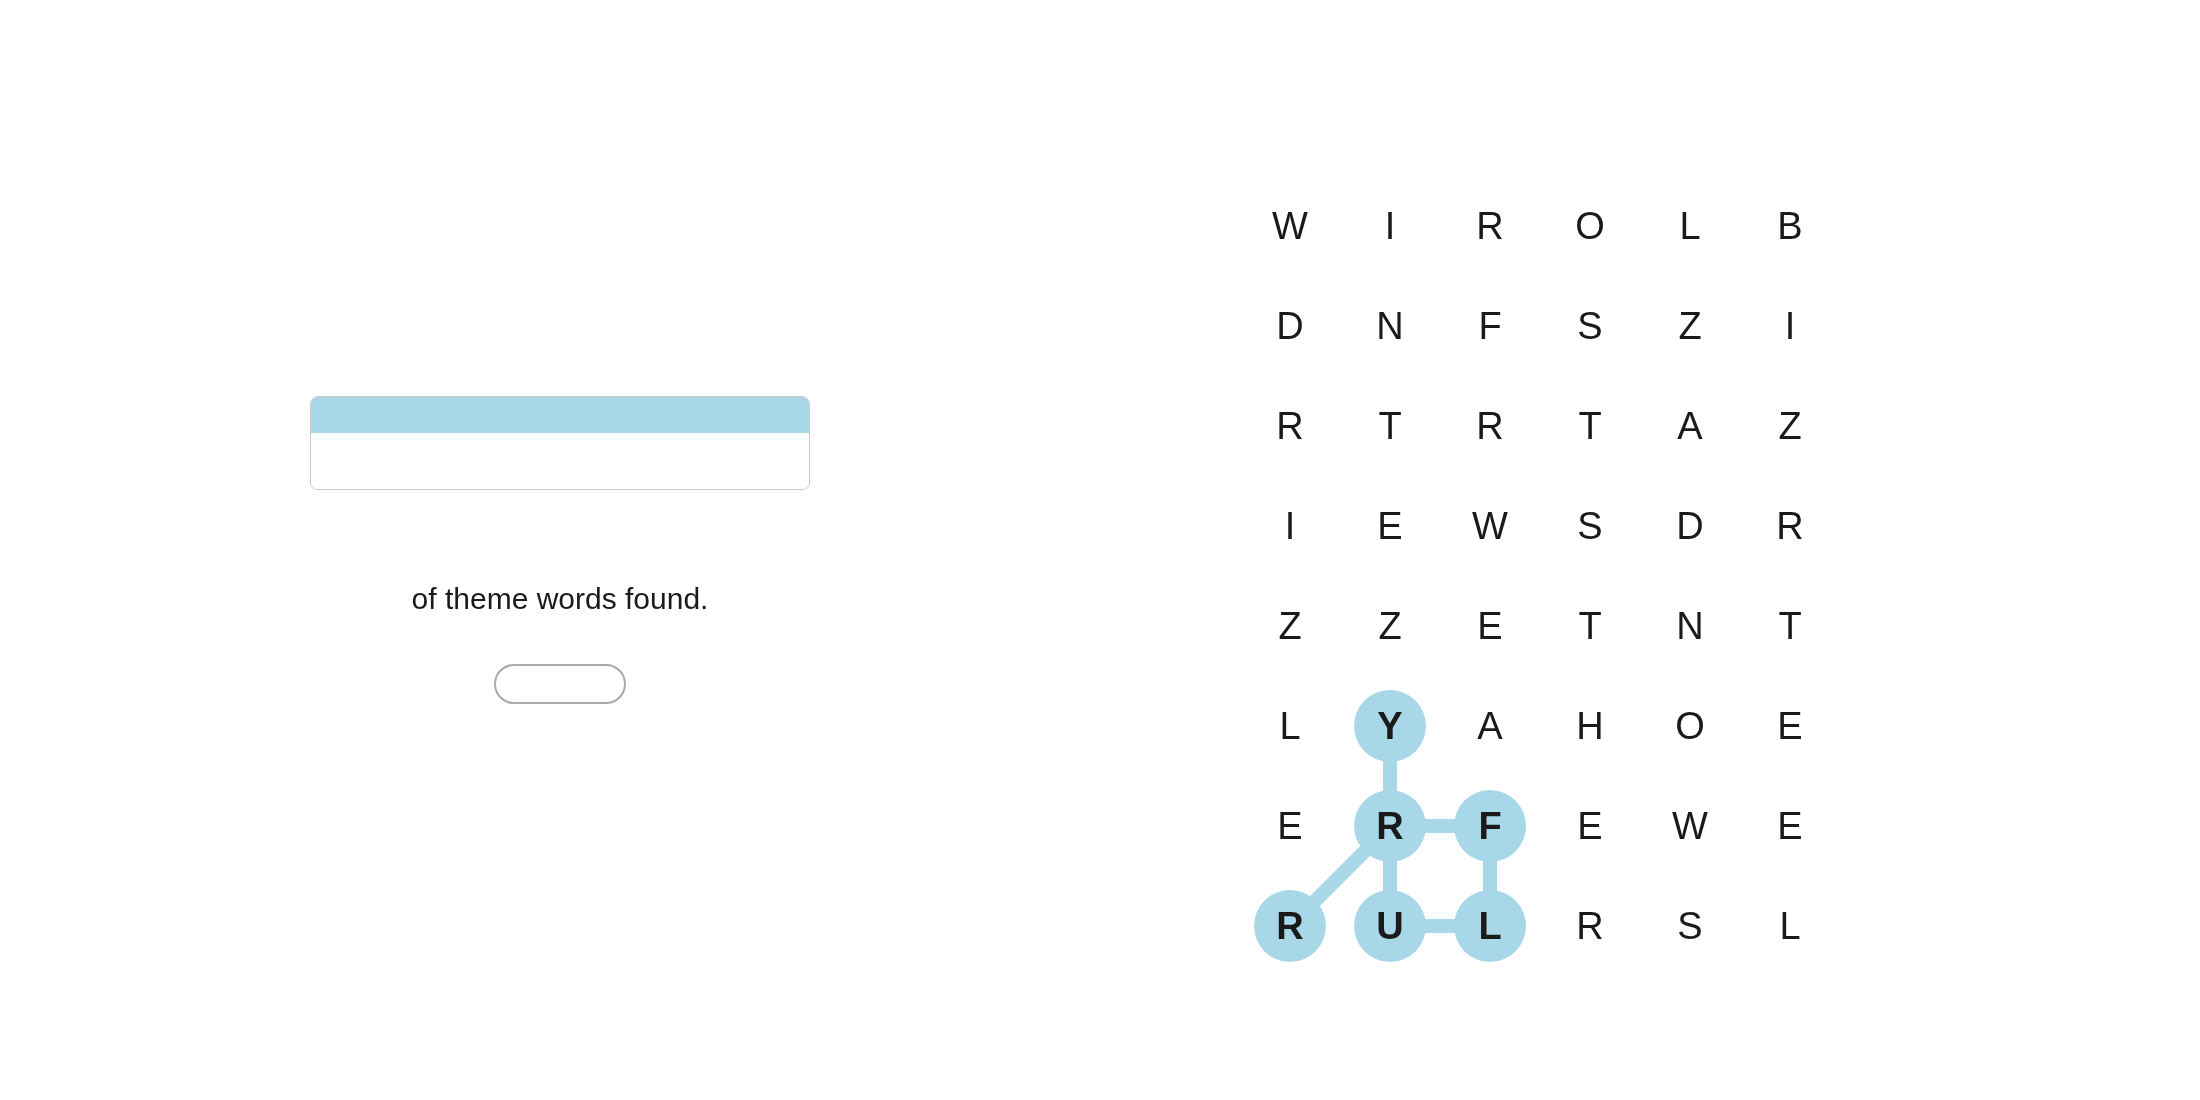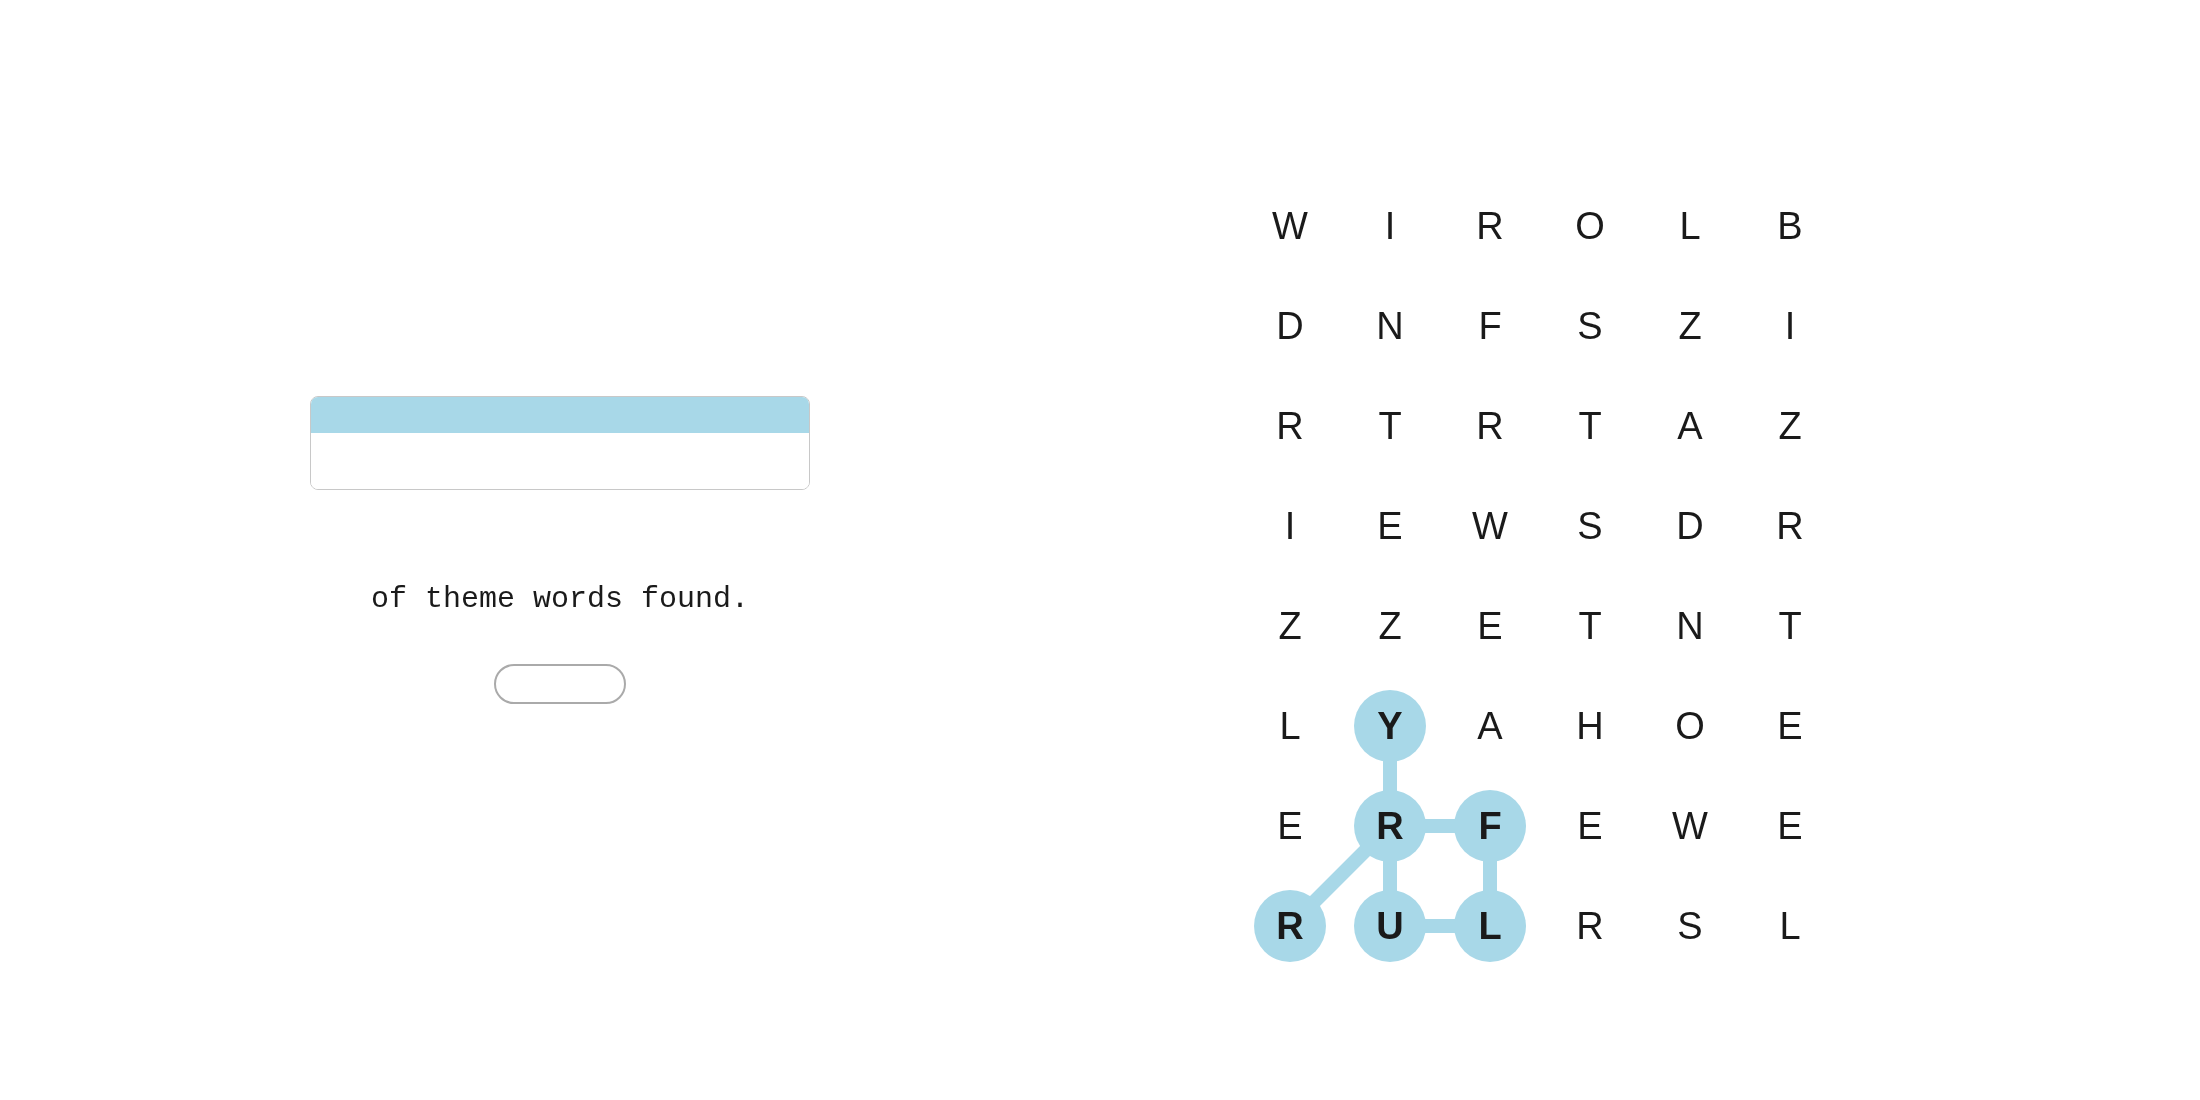--- a/index.html
+++ b/index.html
@@ -63,21 +63,21 @@
     }
 
     .theme-word {
       font-family: Arial, sans-serif;
       font-size: 36px;
       font-weight: bold;
       color: #1a1a1a;
     }
 
     .progress-text {
-      font-family: Liberation Mono, monospace;
+      font-family: Liberation Sans, sans-serif;
       font-size: 30px;
       color: #1a1a1a;
       margin-top: 44px;
     }
 
     .progress-text .bold {
       font-weight: bold;
     }
 
     .hint-button {

